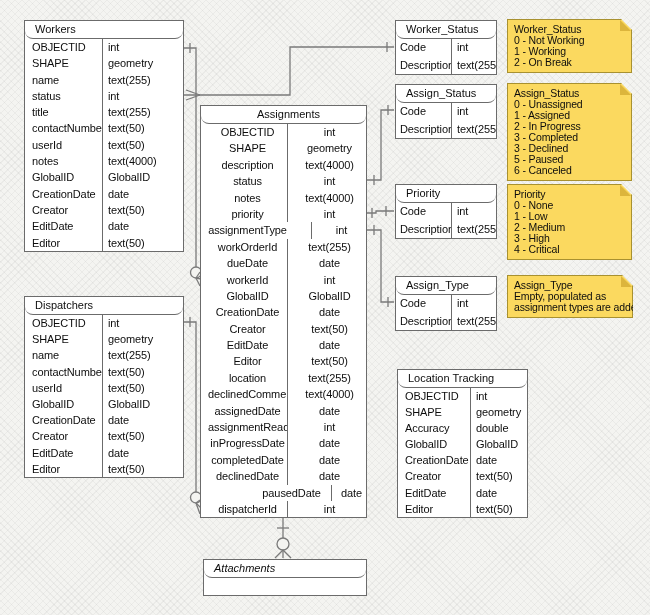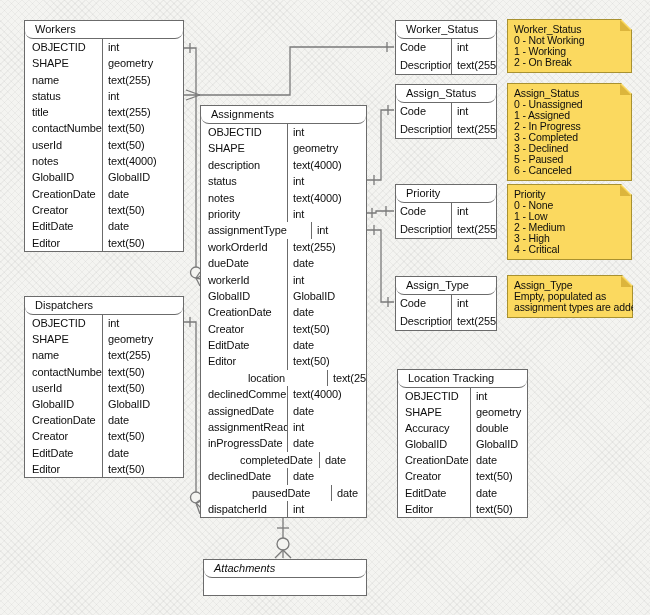--- a/index.html
+++ b/index.html
@@ -211,21 +211,21 @@
           <div class="cell name">EditDate</div>
           <div class="cell type">date</div>
         </div>
         <div class="trow" style="height: 16.2px; line-height: 16.2px; grid-template-columns: 77px 1fr;">
           <div class="cell name">Editor</div>
           <div class="cell type">text(50)</div>
         </div>
       </div>
   </div>
 
-  <div class="table" style="left:200px;top:105px;width:167px;">
+  <div class="table" style="left:200px;top:105px;width:167px;text-align:center;">
     <div class="table-title">Assignments</div>
     <div>
         <div class="trow" style="height: 16.4px; line-height: 16.4px; grid-template-columns: 86px 1fr;">
           <div class="cell name">OBJECTID</div>
           <div class="cell type">int</div>
         </div>
         <div class="trow" style="height: 16.4px; line-height: 16.4px; grid-template-columns: 86px 1fr;">
           <div class="cell name">SHAPE</div>
           <div class="cell type">geometry</div>
         </div>
@@ -274,41 +274,41 @@
           <div class="cell type">text(50)</div>
         </div>
         <div class="trow" style="height: 16.4px; line-height: 16.4px; grid-template-columns: 86px 1fr;">
           <div class="cell name">EditDate</div>
           <div class="cell type">date</div>
         </div>
         <div class="trow" style="height: 16.4px; line-height: 16.4px; grid-template-columns: 86px 1fr;">
           <div class="cell name">Editor</div>
           <div class="cell type">text(50)</div>
         </div>
-        <div class="trow" style="height: 16.4px; line-height: 16.4px; grid-template-columns: 86px 1fr; padding-left: 40px;">
+        <div class="trow" style="height: 16.4px; line-height: 16.4px; grid-template-columns: 86px 1fr;">
           <div class="cell name">location</div>
           <div class="cell type">text(255)</div>
         </div>
         <div class="trow" style="height: 16.4px; line-height: 16.4px; grid-template-columns: 86px 1fr;">
           <div class="cell name">declinedComment</div>
           <div class="cell type">text(4000)</div>
         </div>
         <div class="trow" style="height: 16.4px; line-height: 16.4px; grid-template-columns: 86px 1fr;">
           <div class="cell name">assignedDate</div>
           <div class="cell type">date</div>
         </div>
         <div class="trow" style="height: 16.4px; line-height: 16.4px; grid-template-columns: 86px 1fr;">
           <div class="cell name">assignmentRead</div>
           <div class="cell type">int</div>
         </div>
         <div class="trow" style="height: 16.4px; line-height: 16.4px; grid-template-columns: 86px 1fr;">
           <div class="cell name">inProgressDate</div>
           <div class="cell type">date</div>
         </div>
-        <div class="trow" style="height: 16.4px; line-height: 16.4px; grid-template-columns: 86px 1fr; margin-left: 32px;">
+        <div class="trow" style="height: 16.4px; line-height: 16.4px; grid-template-columns: 86px 1fr;">
           <div class="cell name">completedDate</div>
           <div class="cell type">date</div>
         </div>
         <div class="trow" style="height: 16.4px; line-height: 16.4px; grid-template-columns: 86px 1fr;">
           <div class="cell name">declinedDate</div>
           <div class="cell type">date</div>
         </div>
         <div class="trow" style="height: 16.4px; line-height: 16.4px; grid-template-columns: 86px 1fr; padding-left: 44px;">
           <div class="cell name">pausedDate</div>
           <div class="cell type">date</div>

